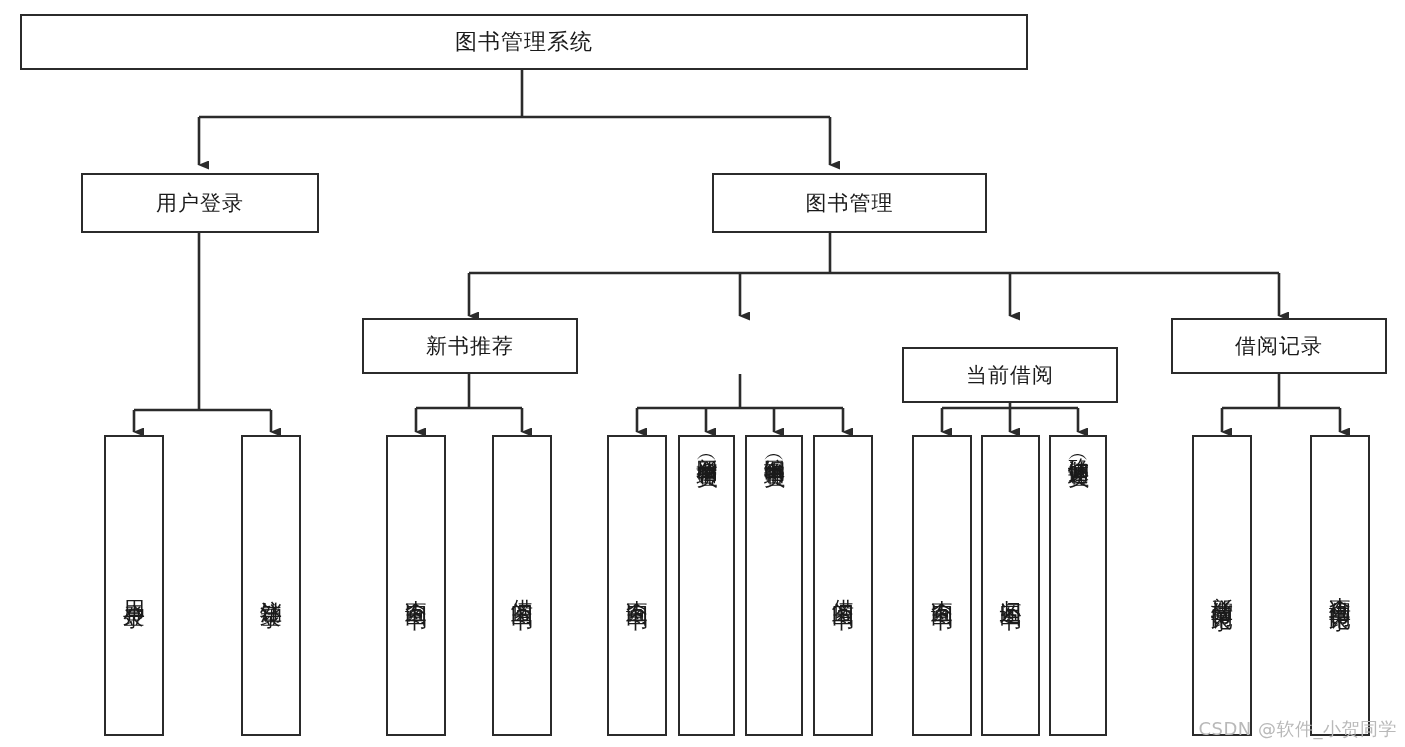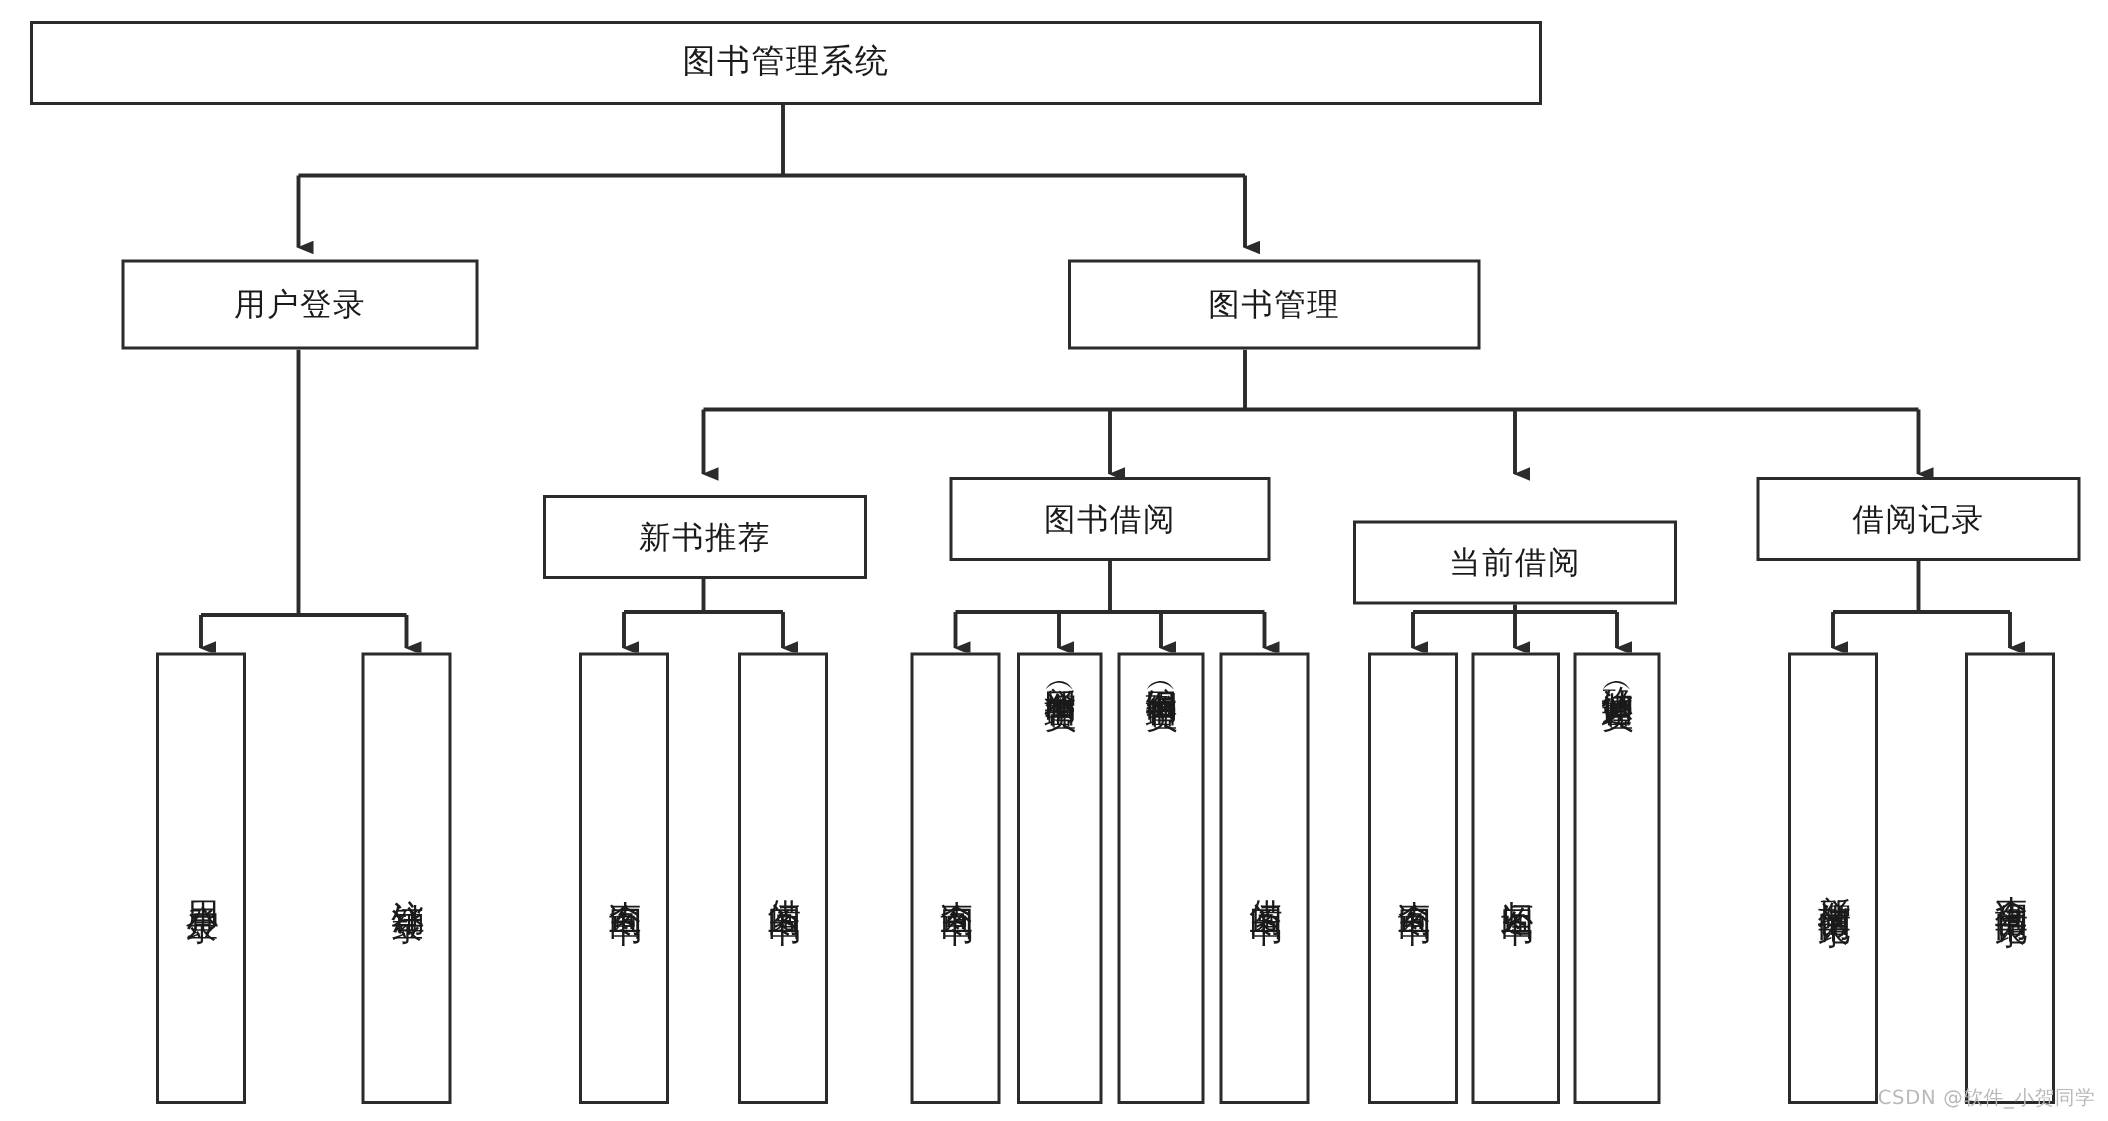--- a/index.html
+++ b/index.html
@@ -67,21 +67,21 @@
     align-items: center;
     justify-content: center;
   }
   .leaf-inner-top {
     align-items: flex-start;
   }
   #watermark {
     position: absolute;
     right: 8px;
     bottom: 6px;
-    font-size: 13px;
+    font-size: 18px;
     color: #b9b9b9;
     letter-spacing: 0.5px;
     white-space: nowrap;
   }
 </style>
 </head>
 <body>
 
 <div id="canvas">
 
@@ -143,27 +143,24 @@
   </div>
 
   <div class="node node-h" style="left:81px; top:173px; width:238px; height:60px;">
     <span>用户登录</span>
   </div>
 
   <div class="node node-h" style="left:712px; top:173px; width:275px; height:60px;">
     <span>图书管理</span>
   </div>
 
-  <div class="node node-h" style="left:362px; top:318px; width:216px; height:56px;margin-top:12px;">
+  <div class="node node-h" style="left:362px; top:318px; width:216px; height:56px;">
     <span>新书推荐</span>
   </div>
 
-  <div class="node node-h" style="left:633px; top:318px; width:214px; height:56px;">
-    <span>图书借阅</span>
-  </div>
 
   <div class="node node-h" style="left:902px; top:318px; width:216px; height:56px;margin-top:29px;">
     <span>当前借阅</span>
   </div>
 
   <div class="node node-h" style="left:1171px; top:318px; width:216px; height:56px;">
     <span>借阅记录</span>
   </div>
 
   <div class="node node-leaf" style="left:104px; top:435px; width:60px; height:301px;">

